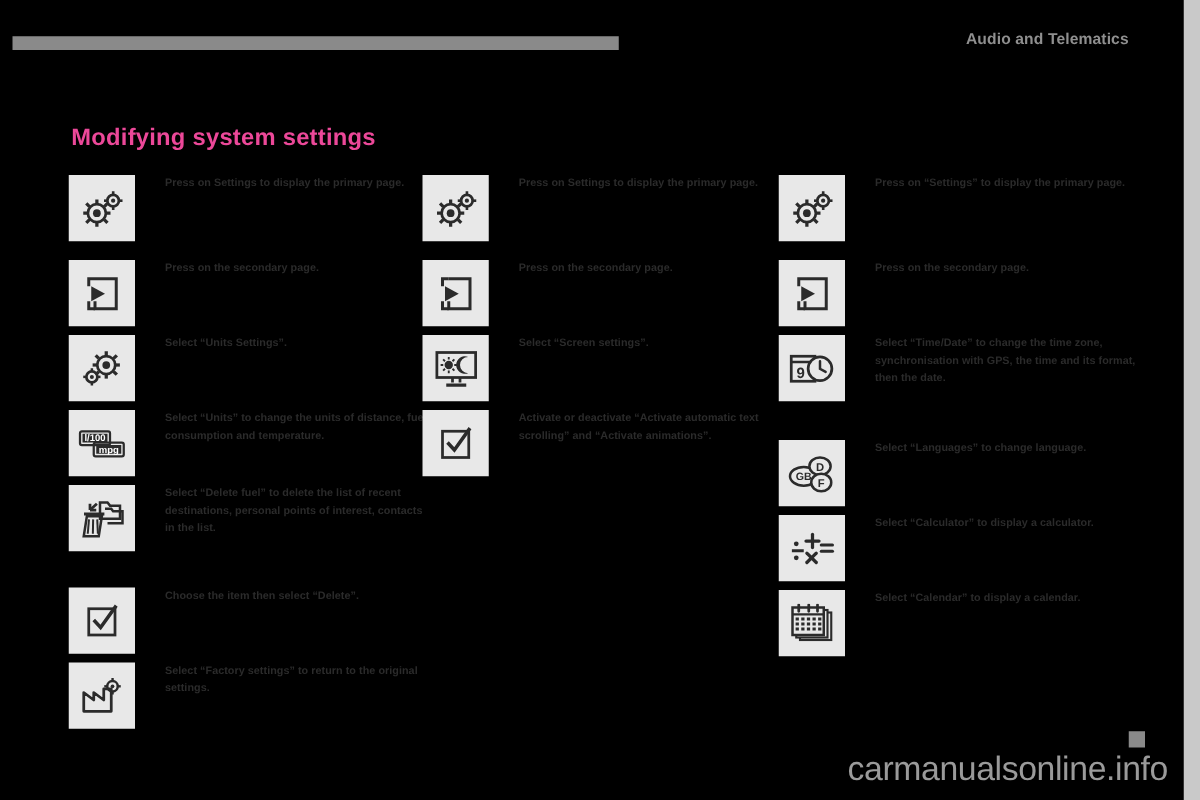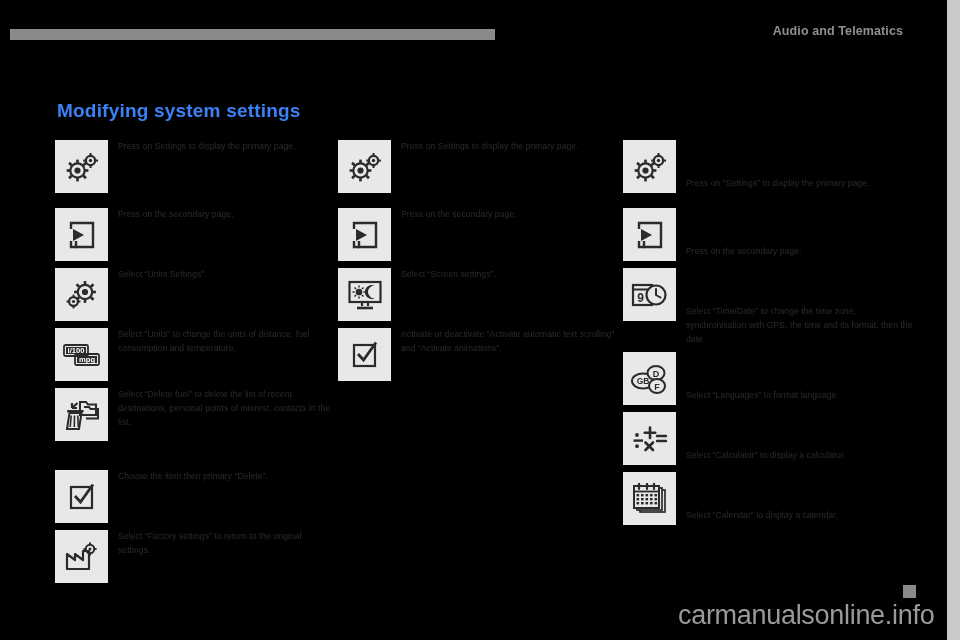--- a/index.html
+++ b/index.html
@@ -25,44 +25,44 @@
     position:absolute;left:10px;top:29px;width:485px;height:11px;
     background:#8a8a8a;
   }
   .header-title{
     position:absolute;right:57px;top:24px;
     font-size:12.5px;font-weight:bold;color:#8f8f8f;
     letter-spacing:.1px;white-space:nowrap;
   }
   .page-title{
     position:absolute;left:57px;top:100px;
-    font-size:19px;font-weight:bold;color:#3b82f6;
+    font-size:19px;font-weight:bold;color:#ec4899;
     letter-spacing:.2px;white-space:nowrap;
   }
   
   .col{position:absolute;top:140px;width:300px;}
   .col1{left:55px;}
   .col2{left:338px;}
   .col3{left:623px;}
 
   .row{position:absolute;}
   .icon-box{
     position:absolute;left:0;top:0;
     width:53px;height:53px;
     background:#e8e8e8;
     display:flex;align-items:center;justify-content:center;
   }
   .row-text{
-    position:absolute;left:63px;top:-1px;
+    position:absolute;left:77px;top:-1px;
     width:215px;
-    font-size:8.6px;font-weight:normal;color:#2b2b2b;
+    font-size:8.6px;font-weight:bold;color:#2b2b2b;
     line-height:14.2px;
     letter-spacing:.05px;
   }
-  .col3 .row-text{width:228px;margin-top:37px;}
+  .col3 .row-text{width:228px;}
   .col2 .row-text{width:218px;}
 
   svg{display:block;}
 
   
   .page-marker{
     position:absolute;left:903px;top:585px;
     width:13px;height:13px;background:#8a8a8a;
   }
   .watermark{
@@ -184,21 +184,21 @@
       <div class="row-text">Select “Delete fuel” to delete the list of recent destinations, personal points of interest, contacts in the list.</div>
     </div>
 
     <div class="row" style="top:330px">
       <div class="icon-box">
         <svg width="28" height="28" viewBox="0 0 28 28">
           <rect x="3" y="4" width="21" height="21" fill="none" stroke="#2b2b2b" stroke-width="2.2"></rect>
           <path d="M7 13 L12.5 19 L25 1.5" fill="none" stroke="#2b2b2b" stroke-width="2.8"></path>
         </svg>
       </div>
-      <div class="row-text">Choose the item then primary “Delete”.</div>
+      <div class="row-text">Choose the item then select “Delete”.</div>
     </div>
 
     <div class="row" style="top:390px">
       <div class="icon-box">
         <svg width="36" height="30" viewBox="0 0 36 30">
           <path d="M3 27 V12 L11 18 V12 L19 18 V9 H25 V27 Z" fill="none" stroke="#2b2b2b" stroke-width="2.2" stroke-linejoin="round"></path>
           <circle cx="26" cy="7" r="4.2" fill="none" stroke="#2b2b2b" stroke-width="2"></circle>
           <circle cx="26" cy="7" r="1.5" fill="#2b2b2b"></circle>
           <g fill="#2b2b2b">
             <rect x="25.1" y="0.4" width="1.9" height="2.6"></rect>
@@ -343,21 +343,21 @@
       <div class="icon-box">
         <svg width="42" height="32" viewBox="0 0 42 32">
           <ellipse cx="14" cy="18" rx="11" ry="7.5" fill="#e8e8e8" stroke="#2b2b2b" stroke-width="2"></ellipse>
           <text x="14" y="21" font-family="'Liberation Sans',sans-serif" font-size="8.5" font-weight="bold" fill="#2b2b2b" text-anchor="middle">GB</text>
           <ellipse cx="27" cy="10" rx="8.5" ry="7" fill="#e8e8e8" stroke="#2b2b2b" stroke-width="2"></ellipse>
           <text x="27" y="13.5" font-family="'Liberation Sans',sans-serif" font-size="9" font-weight="bold" fill="#2b2b2b" text-anchor="middle">D</text>
           <ellipse cx="28" cy="23" rx="8" ry="7" fill="#e8e8e8" stroke="#2b2b2b" stroke-width="2"></ellipse>
           <text x="28" y="26.5" font-family="'Liberation Sans',sans-serif" font-size="9" font-weight="bold" fill="#2b2b2b" text-anchor="middle">F</text>
         </svg>
       </div>
-      <div class="row-text">Select “Languages” to format language.</div>
+      <div class="row-text">Select “Languages” to change language.</div>
     </div>
 
     <div class="row" style="top:272px">
       <div class="icon-box">
         <svg width="36" height="32" viewBox="0 0 36 32">
           <g fill="#2b2b2b">
             <circle cx="5" cy="12" r="1.9"></circle>
             <rect x="1.5" y="16.4" width="9.5" height="2.4"></rect>
             <circle cx="5" cy="23.2" r="1.9"></circle>
           </g>

